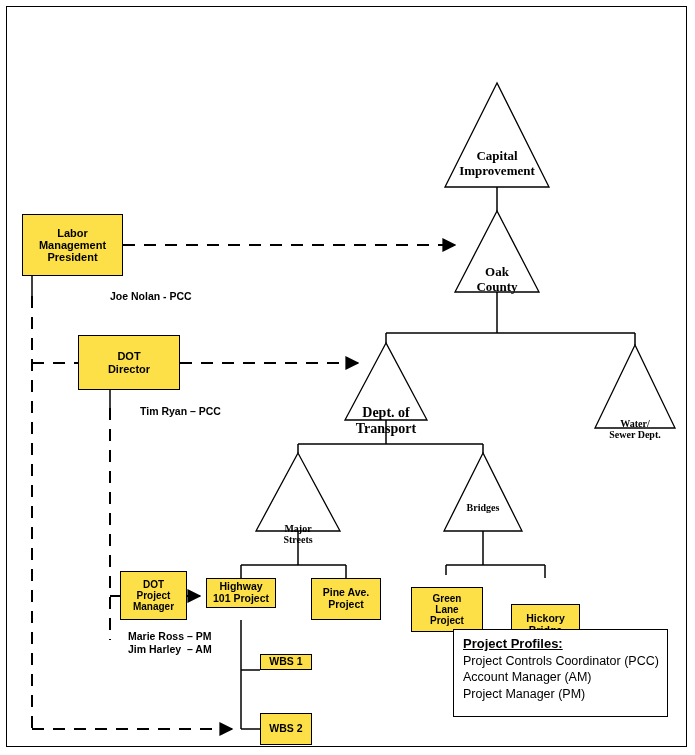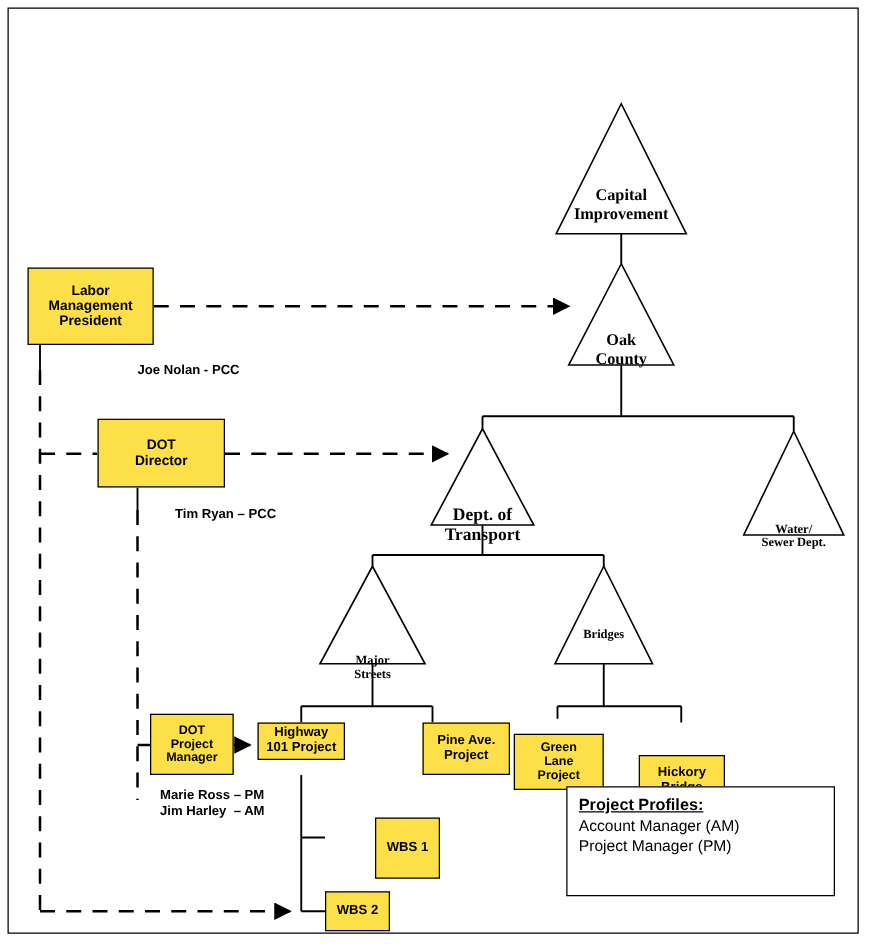--- a/index.html
+++ b/index.html
@@ -103,34 +103,35 @@
       <div class="node box" style="left: 22px; top: 214px; width: 101px; height: 62px; font-size: 11px; white-space: pre;">Labor
 Management
 President</div>
       <div class="node box" style="left: 78px; top: 335px; width: 102px; height: 55px; font-size: 11px; white-space: pre;">DOT
 Director</div>
       <div class="node box" style="left: 120px; top: 571px; width: 67px; height: 49px; font-size: 10px; white-space: pre;">DOT
 Project
 Manager</div>
       <div class="node box" style="left: 206px; top: 578px; width: 70px; height: 30px; font-size: 10.5px; white-space: pre;">Highway
 101 Project</div>
-      <div class="node box" style="left: 311px; top: 578px; width: 70px; height: 42px; font-size: 10.5px; white-space: pre; margin-left: 27px;">Pine Ave.
+      <div class="node box" style="left: 311px; top: 578px; width: 70px; height: 42px; font-size: 10.5px; white-space: pre;">Pine Ave.
 Project</div>
       <div class="node box" style="left: 411px; top: 587px; width: 72px; height: 45px; font-size: 10px; white-space: pre;">Green
 Lane
 Project</div>
       <div class="node box" style="left: 511px; top: 604px; width: 69px; height: 42px; font-size: 10.5px; white-space: pre;">Hickory
 Bridge</div>
-      <div class="node box" style="left: 260px; top: 654px; width: 52px; height: 49px; font-size: 10.5px; white-space: pre; margin-left: 40px;">WBS 1</div>
+      <div class="node box" style="left: 260px; top: 654px; width: 52px; height: 16px; font-size: 10.5px; white-space: pre;">WBS 1</div>
       <div class="node box" style="left: 260px; top: 713px; width: 52px; height: 32px; font-size: 10.5px; white-space: pre;">WBS 2</div>
       <div class="note" style="left: 110px; top: 290px; font-size: 10.5px;">Joe Nolan - PCC</div>
       <div class="note" style="left: 140px; top: 405px; font-size: 10.5px;">Tim Ryan – PCC</div>
       <div class="note" style="left: 128px; top: 630px; font-size: 10.5px;">Marie Ross – PM
 Jim Harley  – AM</div>
     </div>
 
   <div id="legend">
     <div class="ltitle">Project Profiles:</div>
+    <div class="lline">Project Controls Coordinator (PCC)</div>
     <div class="lline">Account Manager (AM)</div>
     <div class="lline">Project Manager (PM)</div>
   </div>
 
 </div>
 
 </body></html>

